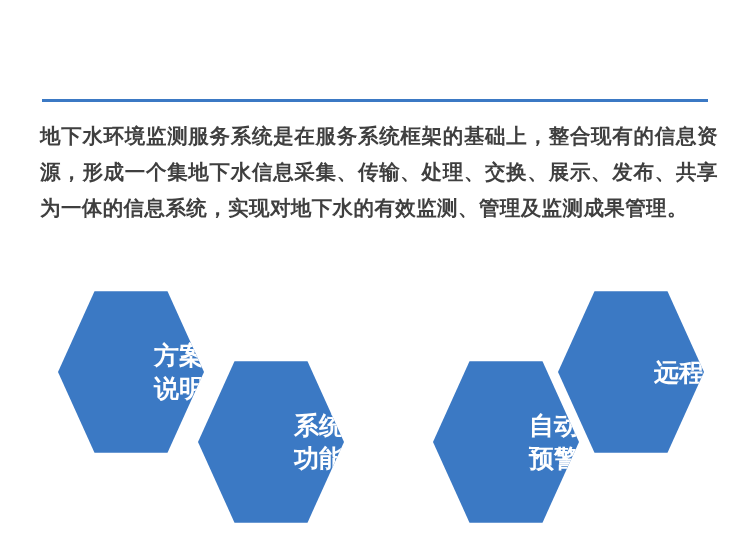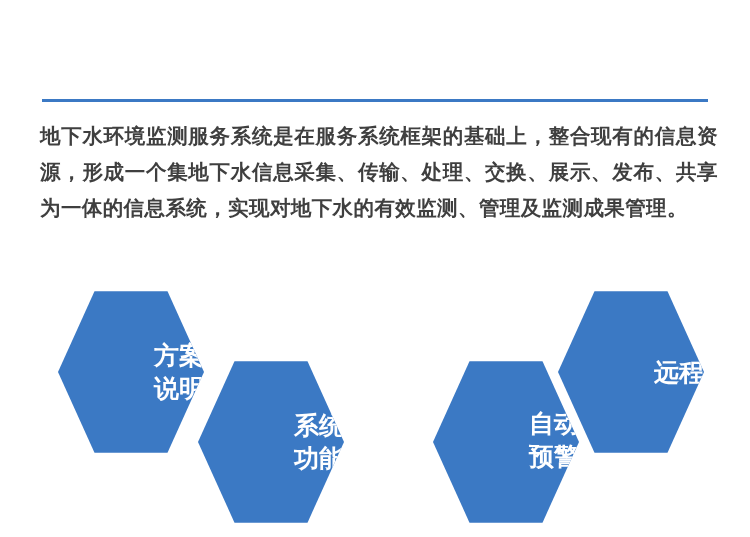--- a/index.html
+++ b/index.html
@@ -71,21 +71,21 @@
     font-weight: bold;
     line-height: 33px;
     text-align: center;
   }
   .hex span {
     display: block;
   }
   .hex-1 { left: 58px;  top: 6px;  }
   .hex-2 { left: 198px; top: 76px; }
   .hex-3 { left: 308px; top: 6px;  }
-  .hex-4 { left: 433px; top: 76px; font-family: Liberation Mono, monospace; }
+  .hex-4 { left: 433px; top: 76px; }
   .hex-5 { left: 558px; top: 6px;  }
 </style>
 </head>
 <body>
 
 <div class="page">
 
   <div class="title-rule"></div>
 
   <div class="body-text">地下水环境监测服务系统是在服务系统框架的基础上，整合现有的信息资源，形成一个集地下水信息采集、传输、处理、交换、展示、发布、共享为一体的信息系统，实现对地下水的有效监测、管理及监测成果管理。</div>

